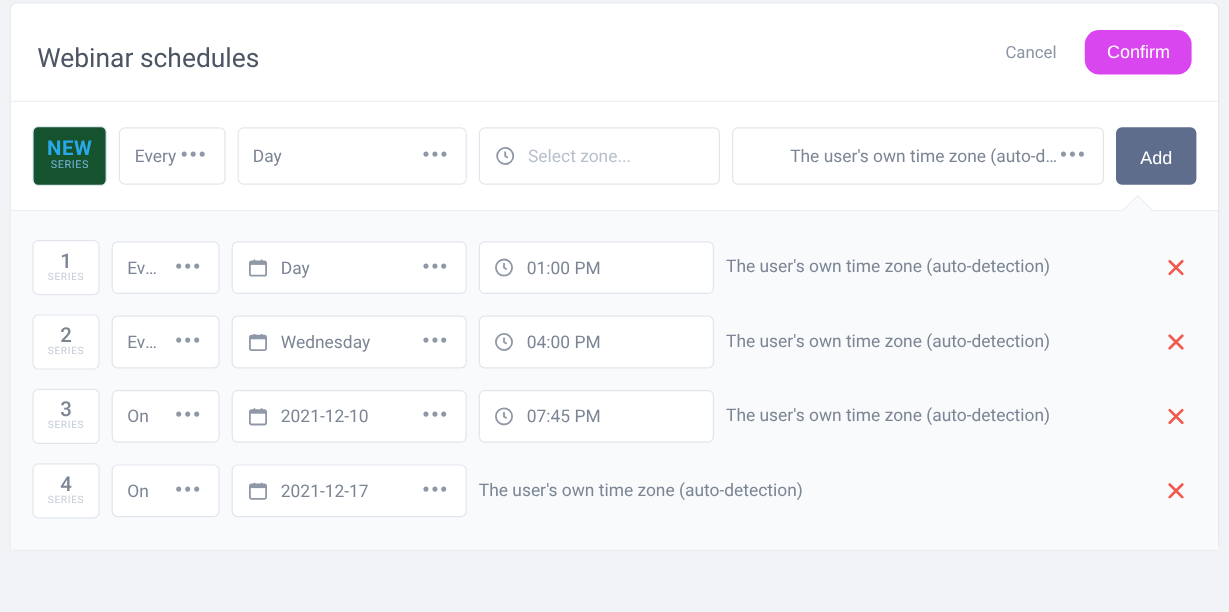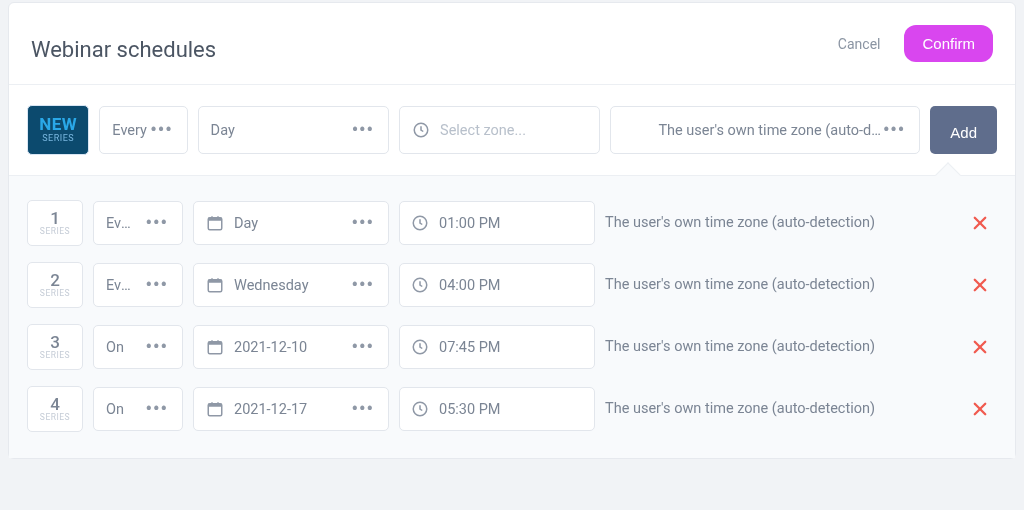--- a/index.html
+++ b/index.html
@@ -51,21 +51,21 @@
   .builder {
     padding:20px 18px;
     border-bottom:1px solid #eceff3;
     display:flex;
     align-items:center;
     gap:10px;
     position:relative;
   }
   .badge-new {
     border:1px solid #d9e6f4;
-    background:#0c4a6e;
+    background:#14532d;
     border-radius:5px;
     width:64px;
     height:50px;
     display:flex;
     flex-direction:column;
     align-items:center;
     justify-content:center;
     line-height:1.05;
   }
   .badge-new .top { color:#2aa8e8; font-weight:700; font-size:17px; letter-spacing:0.5px; }
@@ -343,29 +343,20 @@
             <svg width="18" height="18" viewBox="0 0 24 24" fill="#8f98a6">
               <rect x="3" y="5" width="18" height="16" rx="2" fill="none" stroke="#8f98a6" stroke-width="2"></rect>
               <rect x="3" y="5" width="18" height="4" fill="#8f98a6"></rect>
               <line x1="8" y1="3" x2="8" y2="7" stroke="#8f98a6" stroke-width="2"></line>
               <line x1="16" y1="3" x2="16" y2="7" stroke="#8f98a6" stroke-width="2"></line>
             </svg>
           </span>
           <span class="val">2021-12-17</span>
           <span class="dots"></span>
         </div>
-        <div class="cell w-time">
-          <span class="icon">
-            <svg width="18" height="18" viewBox="0 0 24 24" fill="none" stroke="#8f98a6" stroke-width="2">
-              <circle cx="12" cy="12" r="9"></circle>
-              <path d="M12 7v5l3 2"></path>
-            </svg>
-          </span>
-          <span class="val">05:30 PM</span>
-        </div>
         <div class="tz-text w-tz">The user's own time zone (auto-detection)</div>
         <div style="flex:1"></div>
         <div class="delete">
           <svg width="18" height="18" viewBox="0 0 24 24" stroke="#f05a4f" stroke-width="3" stroke-linecap="round">
             <line x1="5" y1="5" x2="19" y2="19"></line>
             <line x1="19" y1="5" x2="5" y2="19"></line>
           </svg>
         </div>
       </div>
     </div>

